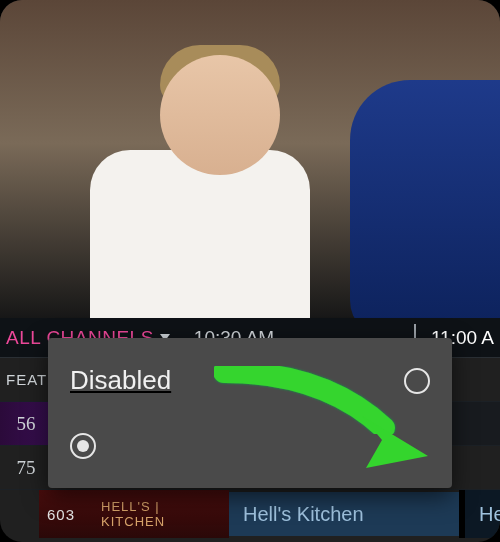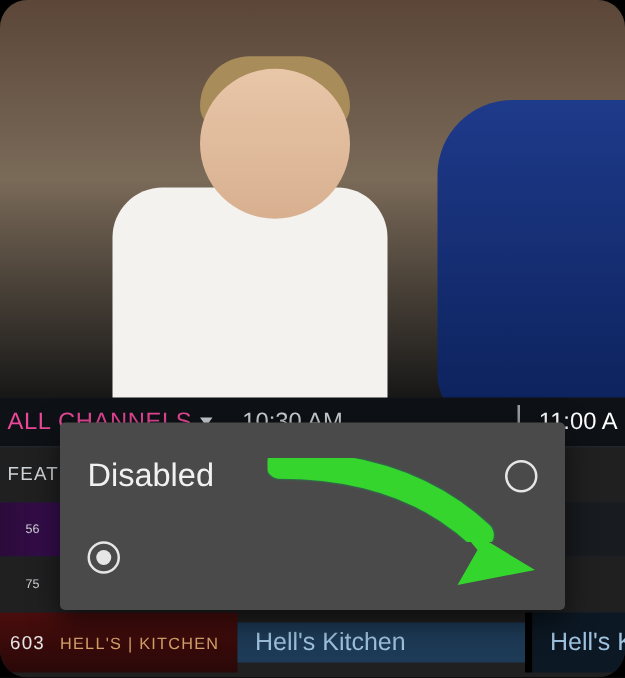--- a/index.html
+++ b/index.html
@@ -19,33 +19,33 @@
   .timeline { position:absolute; left:0; top:318px; width:500px; height:40px; background:#0e1216; border-bottom:1px solid #2a2f34; display:flex; align-items:center; padding:0 6px; font-size:19px; color:#cdd3d8; }
   .timeline .all { color:#ec4899; letter-spacing:0.5px; display:flex; align-items:center; gap:6px; }
   .timeline .caret { width:0;height:0;border-left:5px solid transparent;border-right:5px solid transparent;border-top:7px solid #cdd3d8; display:inline-block; }
   .timeline .t1 { margin-left:24px; color:#cfd4d8; }
   .timeline .divider { position:absolute; right:84px; top:6px; bottom:6px; width:2px; background:#9aa0a6; }
   .timeline .t2 { position:absolute; right:6px; color:#ffffff; }
 
   
   .rows { position:absolute; left:0; top:358px; width:500px; }
   .row { height:44px; border-bottom:1px solid #1c2126; display:flex; align-items:center; color:#cfd4d8; font-size:17px; }
-  .row .ch { width:52px; text-align:center; font-size:10px; }
+  .row .ch { width:52px; text-align:center; font-size:19px;font-family:Liberation Serif, serif; }
   .row.feat { padding-left:6px; letter-spacing:1px; font-size:15px; }
   .row .badge { width:12px;height:12px;border-radius:50%;background:#cfd4d8; margin-left:2px; }
   .row.r56 { background:linear-gradient(90deg,#2b0a3a 0,#3a0f55 60px,#181b1f 60px); }
   .row603 { position:absolute; left:0; top:490px; width:500px; height:48px; display:flex; align-items:center; }
-  .row603 .chcell { width:190px; height:48px; background:linear-gradient(180deg,#4a0d0d,#2a0808); display:flex; align-items:center; gap:12px; padding:0 8px; color:#d7a36a; font-size:13px; letter-spacing:1px; }
+  .row603 .chcell { width:190px; height:48px; background:linear-gradient(180deg,#4a0d0d,#2a0808); display:flex; align-items:center; gap:26px; padding:0 8px; color:#d7a36a; font-size:13px; letter-spacing:1px;margin-left:39px; }
   .row603 .chnum { color:#e5e5e5; font-size:15px; }
-  .row603 .prog1 { flex:0 0 230px; height:32px; background:#1d3a56; color:#9fc2de; display:flex; align-items:center; padding-left:14px; font-size:20px; }
+  .row603 .prog1 { flex:0 0 230px; height:44px; background:#1d3a56; color:#9fc2de; display:flex; align-items:center; padding-left:14px; font-size:20px; }
   .row603 .gap { width:6px; height:48px; background:#000; }
   .row603 .prog2 { flex:1; height:48px; background:#0c1824; color:#9fc2de; display:flex; align-items:center; padding-left:14px; font-size:20px; white-space:nowrap; overflow:hidden; }
 
   
-  .popup { position:absolute; left:48px; top:338px; width:404px; height:150px; background:#4a4a4a; border-radius:4px; box-shadow:0 8px 24px rgba(0,0,0,0.6); padding:10px 0; }
+  .popup { position:absolute; left:48px; top:338px; width:404px; height:150px; background:#4a4a4a; border-radius:4px; box-shadow:0 8px 24px rgba(0,0,0,0.6); padding:10px 0;text-decoration:underline; }
   .popup .item { display:flex; align-items:center; justify-content:space-between; height:65px; padding:0 22px; color:#f1f1f1; font-size:26px; cursor:pointer; }
   .popup .radio { width:26px; height:26px; border:2.5px solid #e6e6e6; border-radius:50%; position:relative; }
   .popup .radio.checked::after { content:""; position:absolute; left:50%; top:50%; width:12px; height:12px; background:#e6e6e6; border-radius:50%; transform:translate(-50%,-50%); }
 
   
   .arrow { position:absolute; left:214px; top:350px; width:220px; height:120px; pointer-events:none; }
 </style>
 </head>
 <body>
 

